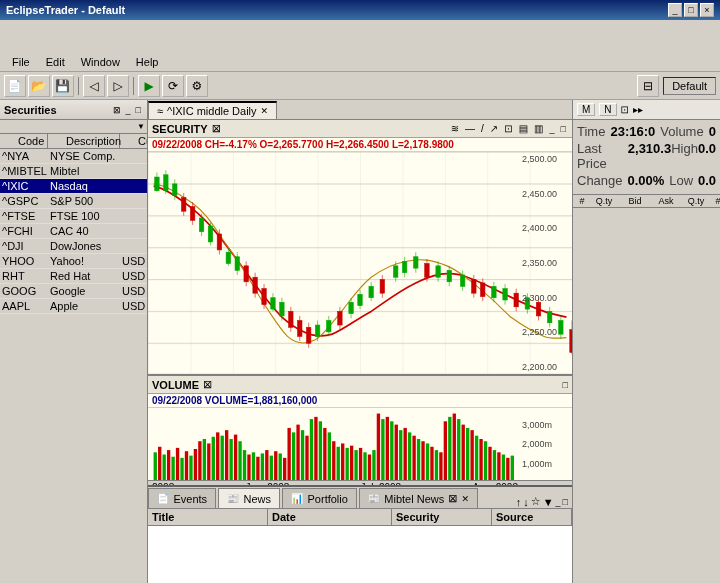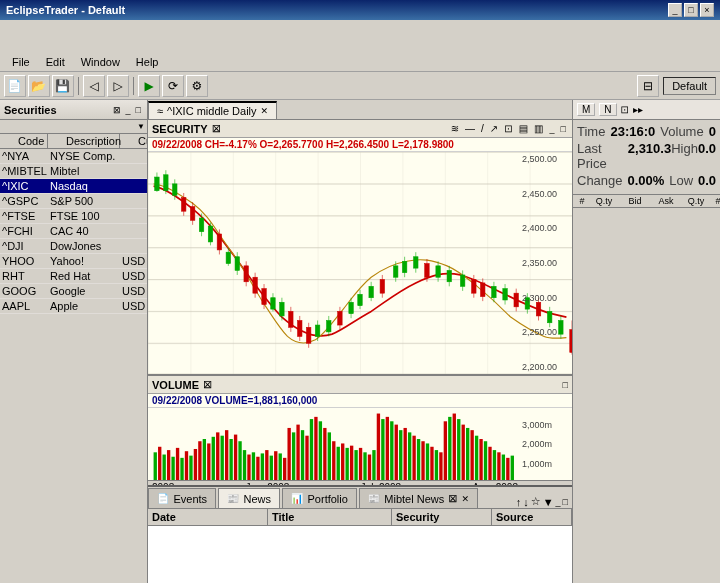--- a/index.html
+++ b/index.html
@@ -706,22 +706,22 @@
           <span style="cursor:pointer; font-size:11px;">↑</span>
           <span style="cursor:pointer; font-size:11px;">↓</span>
           <span style="cursor:pointer; font-size:11px;">☆</span>
           <span style="cursor:pointer; font-size:11px;">▼</span>
           <span style="cursor:pointer; font-size:9px;">_</span>
           <span style="cursor:pointer; font-size:9px;">□</span>
         </div>
       </div>
       <div class="bottom-content">
         <div class="bottom-table-header">
+          <div class="bottom-header-cell">Title</div>
           <div class="bottom-header-cell">Date</div>
-          <div class="bottom-header-cell">Title</div>
           <div class="bottom-header-cell">Security</div>
           <div class="bottom-header-cell">Source</div>
         </div>
       </div>
     </div>
   </div>
 
   <div class="right-panel">
     <div class="right-panel-header">
       <div style="display:flex; gap:4px; align-items:center;">

